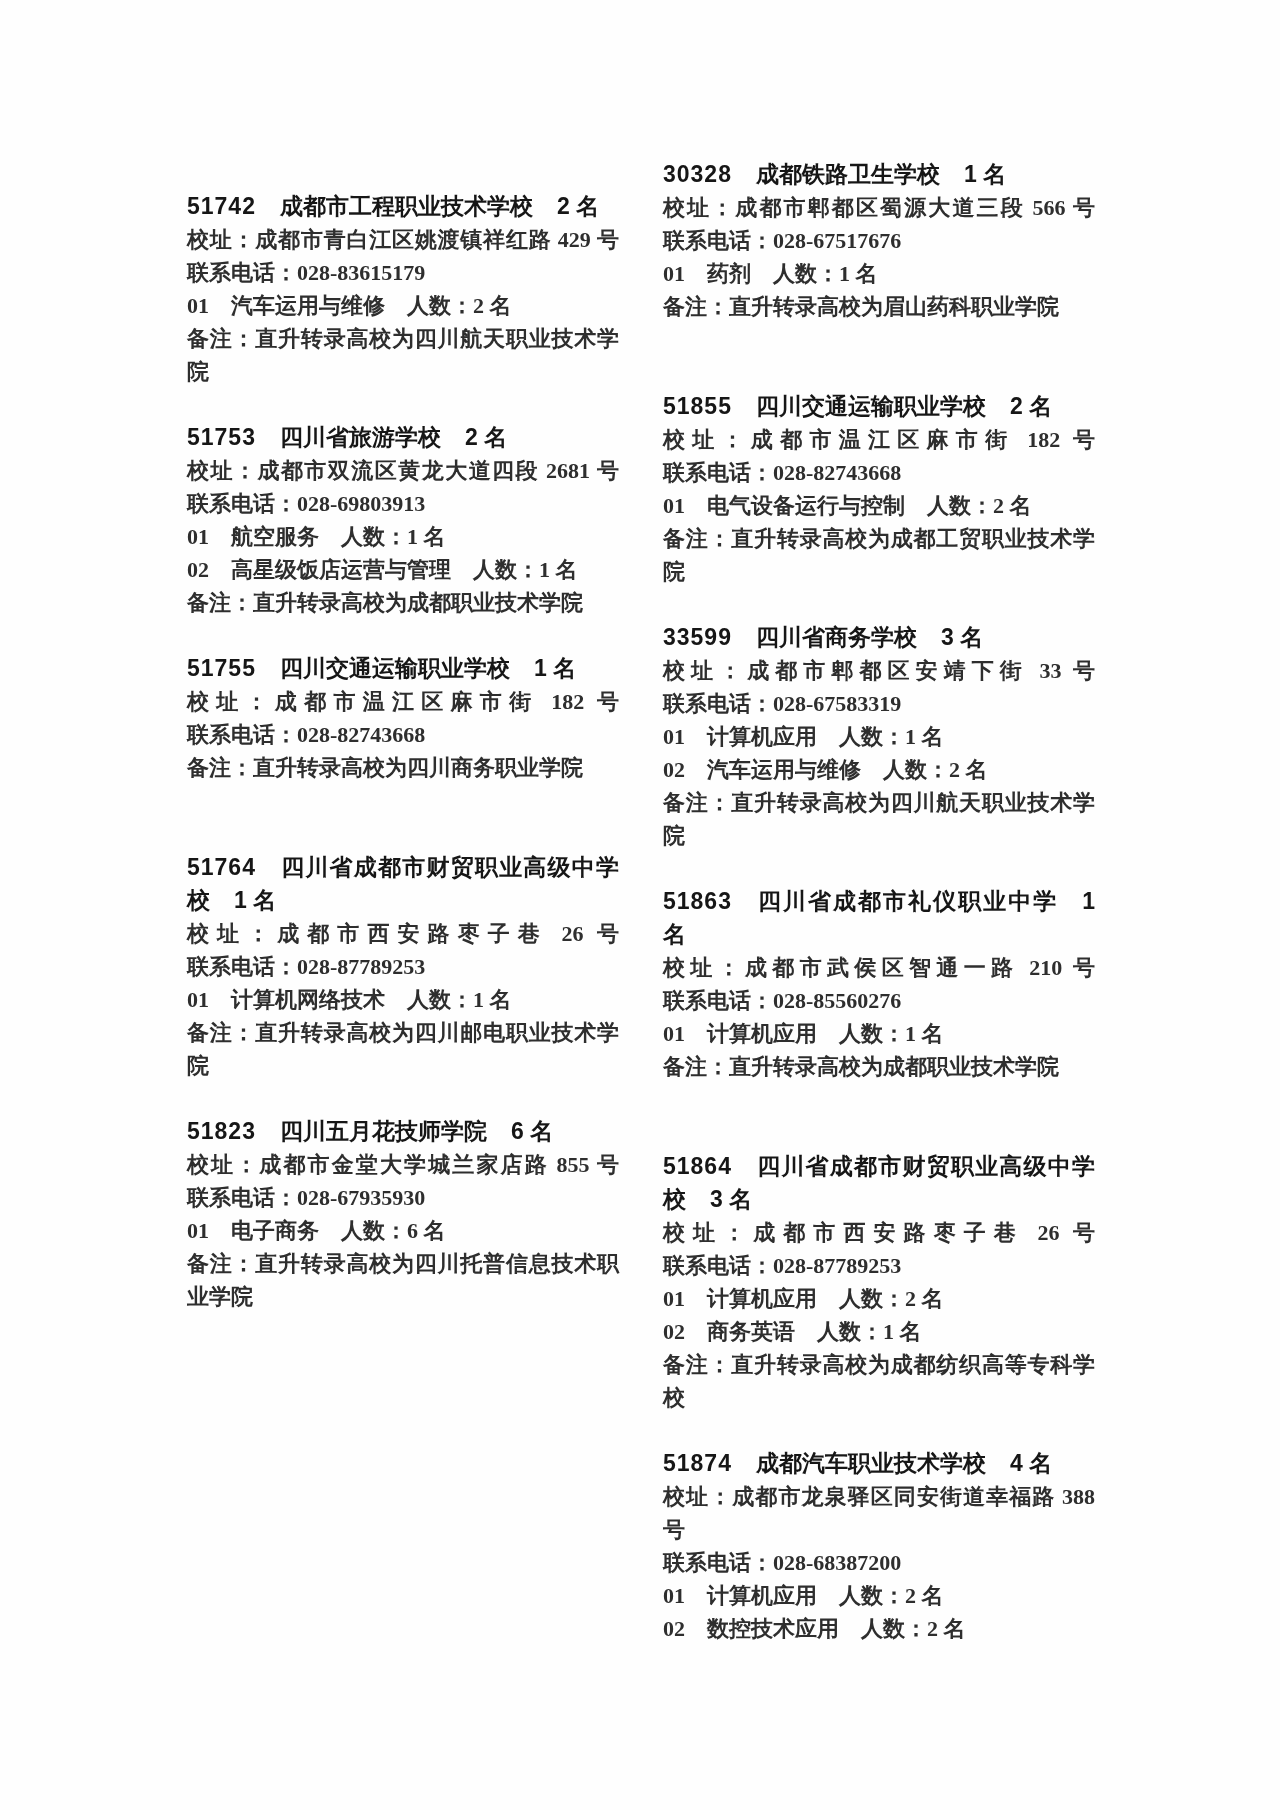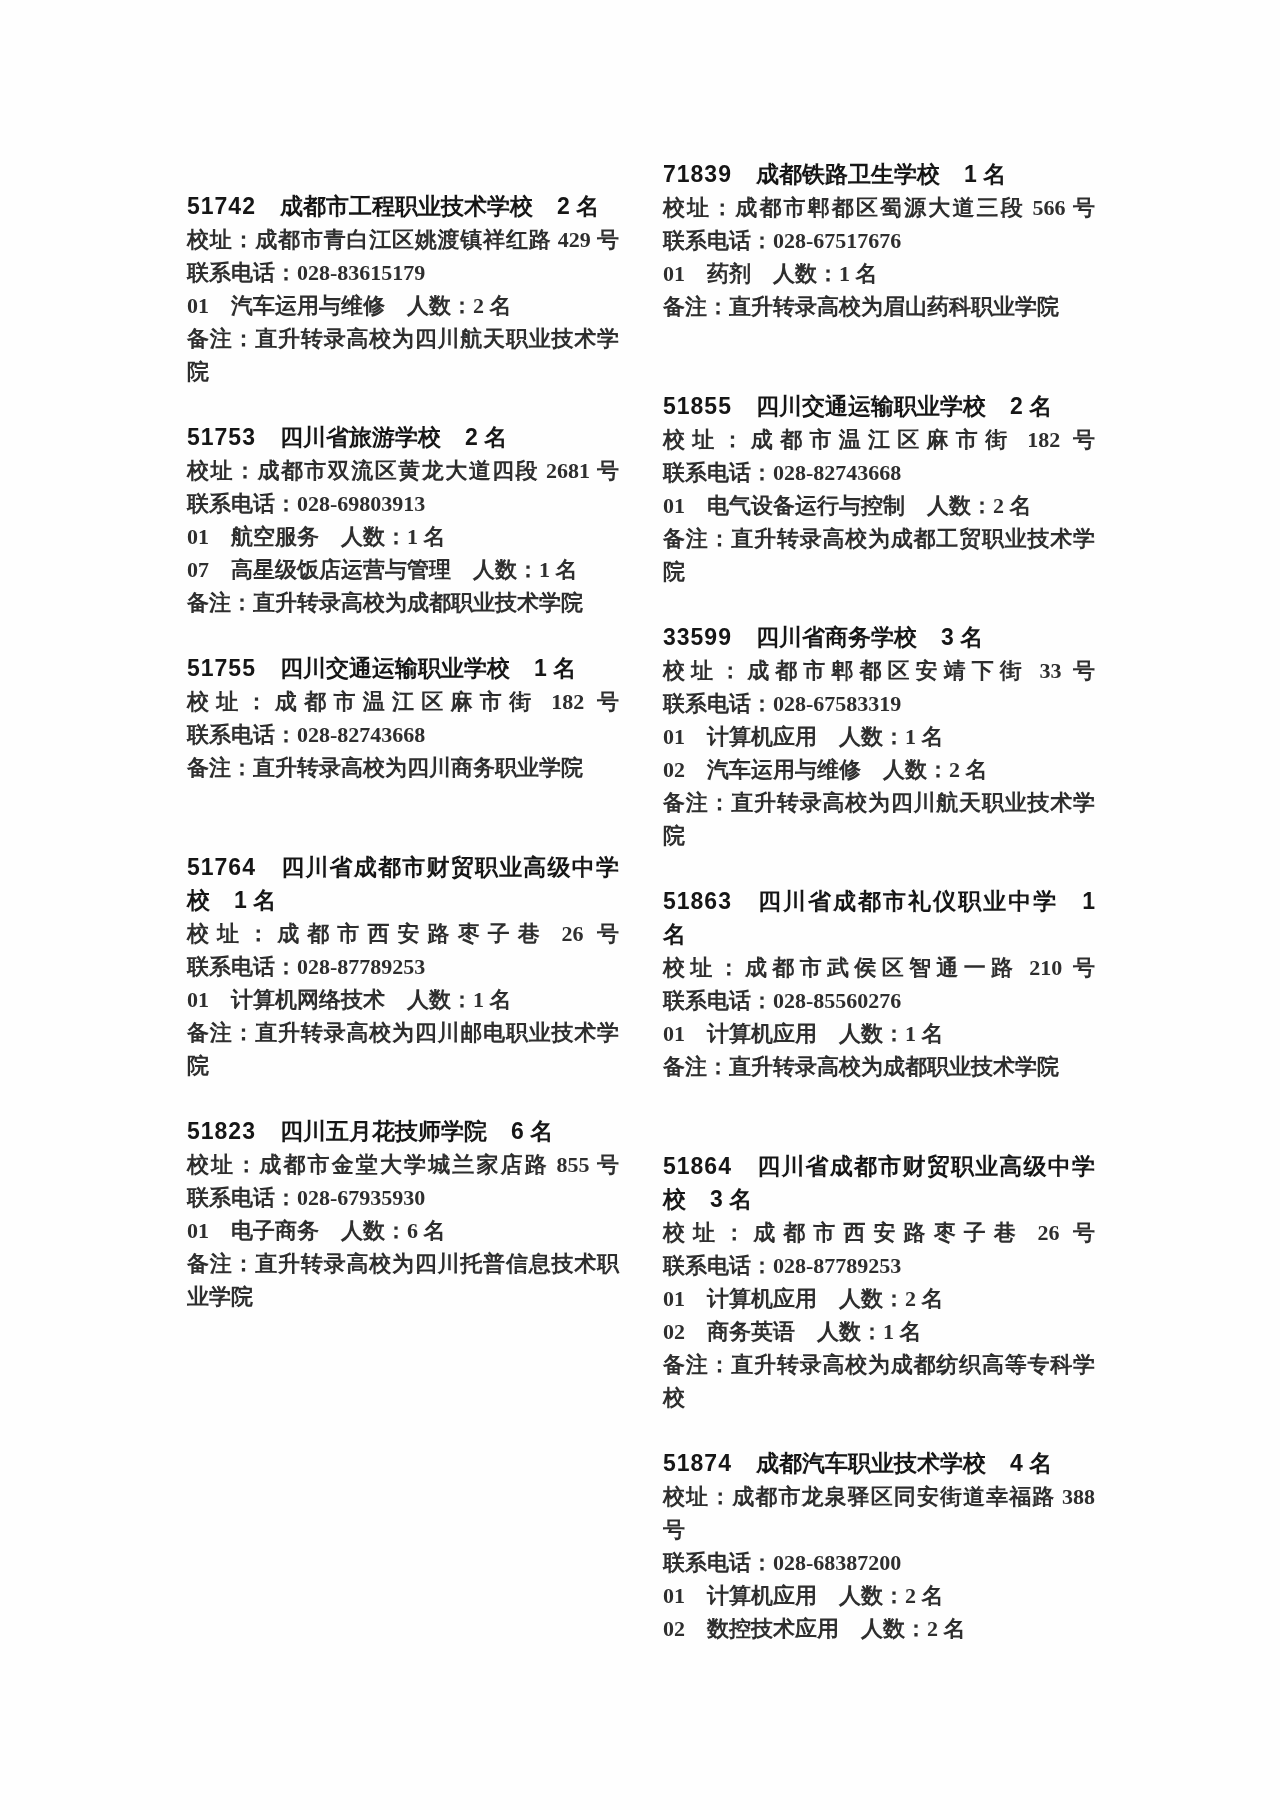--- a/index.html
+++ b/index.html
@@ -50,21 +50,21 @@
       <div class="line">联系电话：028-83615179</div>
       <div class="line">01　汽车运用与维修　人数：2 名</div>
       <div class="line">备注：直升转录高校为四川航天职业技术学院</div>
     </div>
 
     <div class="entry">
       <div class="heading"><span class="code">51753</span><span class="name">四川省旅游学校</span><span class="quota">2 名</span></div>
       <div class="line stretch">校址：成都市双流区黄龙大道四段 2681 号</div>
       <div class="line">联系电话：028-69803913</div>
       <div class="line">01　航空服务　人数：1 名</div>
-      <div class="line">07　高星级饭店运营与管理　人数：1 名</div>
+      <div class="line">02　高星级饭店运营与管理　人数：1 名</div>
       <div class="line">备注：直升转录高校为成都职业技术学院</div>
     </div>
 
     <div class="entry mb-lg">
       <div class="heading"><span class="code">51755</span><span class="name">四川交通运输职业学校</span><span class="quota">1 名</span></div>
       <div class="line stretch">校址：成都市温江区麻市街 182 号</div>
       <div class="line">联系电话：028-82743668</div>
       <div class="line">备注：直升转录高校为四川商务职业学院</div>
     </div>
 
@@ -83,21 +83,21 @@
       <div class="line">联系电话：028-67935930</div>
       <div class="line">01　电子商务　人数：6 名</div>
       <div class="line">备注：直升转录高校为四川托普信息技术职业学院</div>
     </div>
 
   </div>
 
   <div class="col col-right">
 
     <div class="entry mb-lg">
-      <div class="heading"><span class="code">71839</span><span class="name">成都铁路卫生学校</span><span class="quota">1 名</span></div>
+      <div class="heading"><span class="code">30328</span><span class="name">成都铁路卫生学校</span><span class="quota">1 名</span></div>
       <div class="line stretch">校址：成都市郫都区蜀源大道三段 566 号</div>
       <div class="line">联系电话：028-67517676</div>
       <div class="line">01　药剂　人数：1 名</div>
       <div class="line">备注：直升转录高校为眉山药科职业学院</div>
     </div>
 
     <div class="entry">
       <div class="heading"><span class="code">51855</span><span class="name">四川交通运输职业学校</span><span class="quota">2 名</span></div>
       <div class="line stretch">校址：成都市温江区麻市街 182 号</div>
       <div class="line">联系电话：028-82743668</div>

